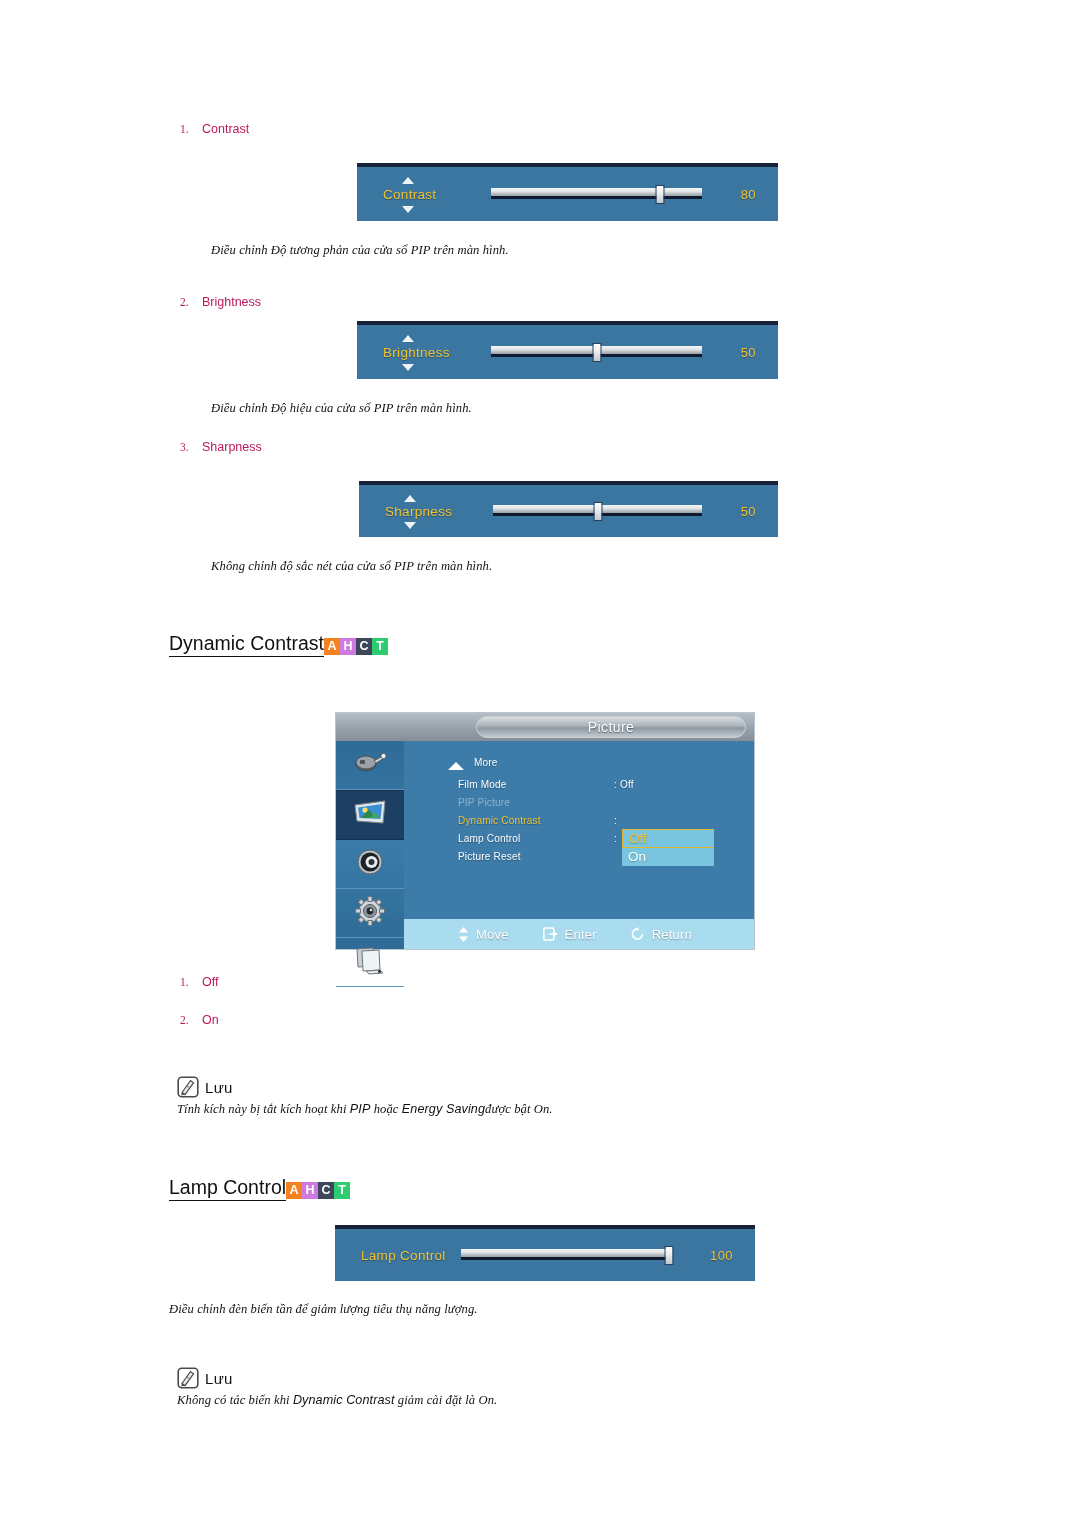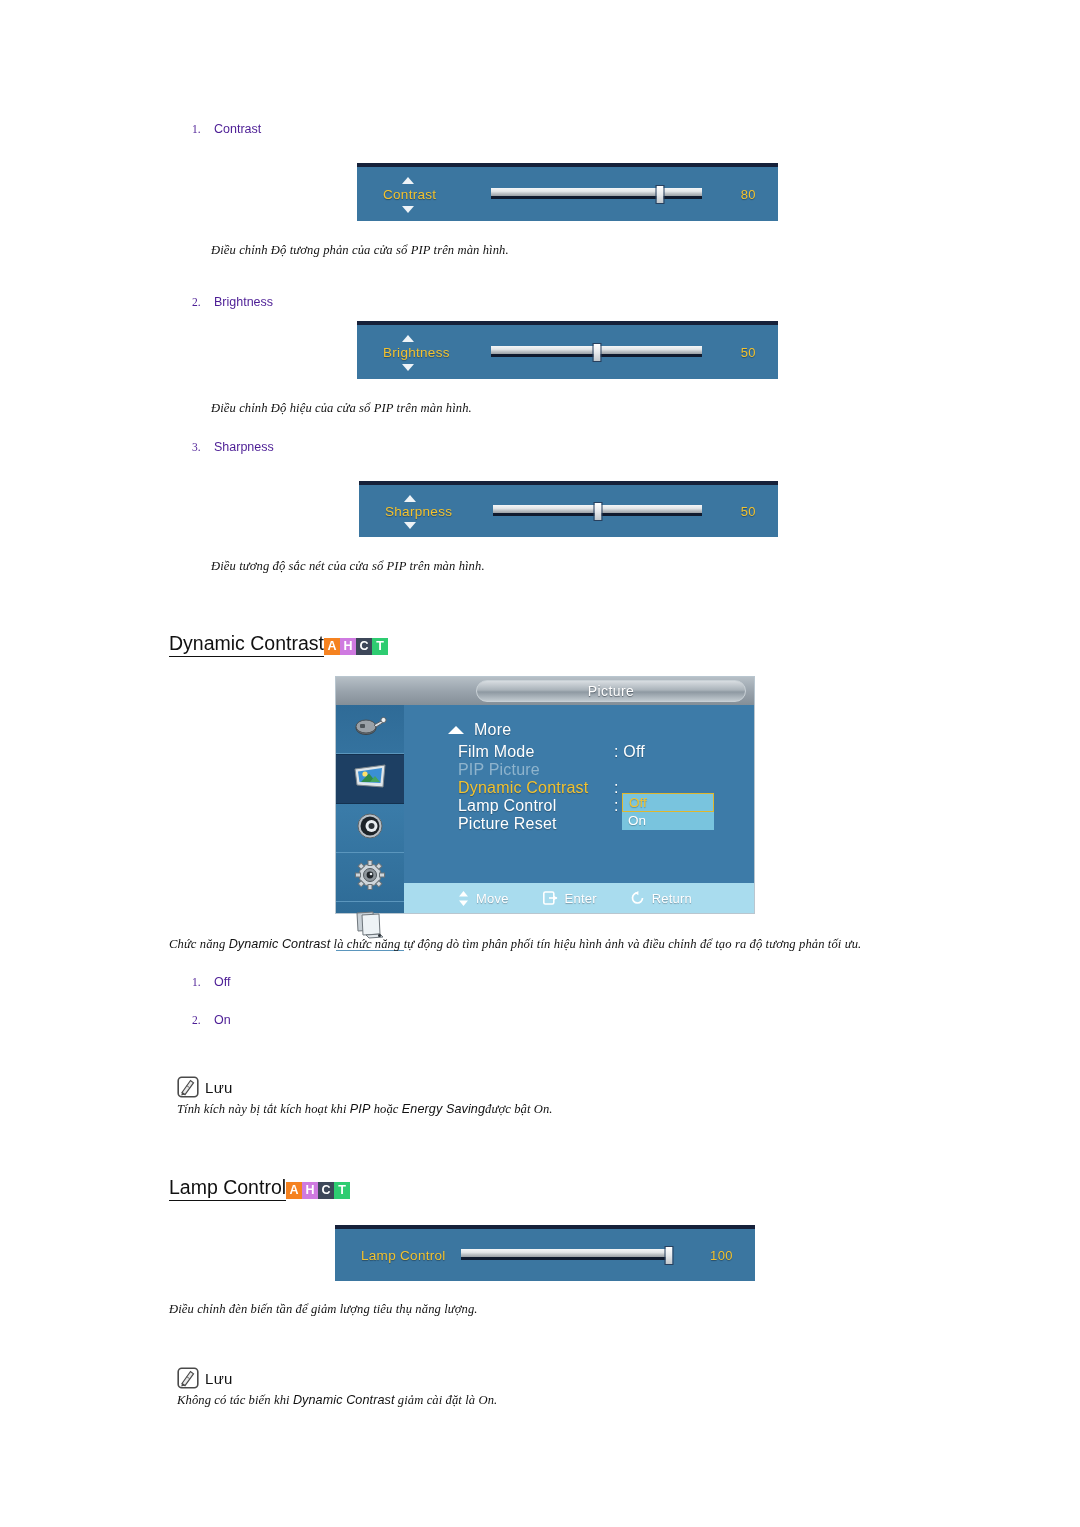--- a/index.html
+++ b/index.html
@@ -22,23 +22,22 @@
     width: 1080px;
     height: 1527px;
     box-sizing: border-box;
   }
 
   
   .num-item {
     position: absolute;
     font-family: "Liberation Sans", sans-serif;
     font-size: 12.5px;
-    color: #4c1d95;
+    color: #be185d;
     white-space: nowrap;
-    margin-left: 12px;
   }
   .num-item .num {
     font-family: "Liberation Serif", serif;
     font-size: 11.5px;
     display: inline-block;
     width: 22px;
   }
   .num-item .lbl {
     font-family: "Liberation Sans", sans-serif;
     font-size: 12.5px;
@@ -163,20 +162,21 @@
     color: #ffffff;
   }
 
   
   .osd {
     position: absolute;
     box-sizing: border-box;
     font-family: "Liberation Sans", sans-serif;
     background: #3f7ca8;
     border: 1px solid #b9c6cf;
+    margin-top: 36px;
   }
   .osd-titlebar {
     position: absolute;
     left: 0; right: 0; top: 0;
     height: 28px;
     background: linear-gradient(180deg,#b6bfc6 0%, #9aa4ad 50%, #848f98 100%);
   }
   .osd-title-pill {
     position: absolute;
     left: 140px;
@@ -228,21 +228,21 @@
   }
   .osd-menu {
     position: absolute;
     left: 42px;
     top: 16px;
     right: 8px;
   }
   .osd-row {
     position: relative;
     height: 18px;
-    font-size: 16px;
+    font-size: 10px;
     color: #ffffff;
     letter-spacing: .2px;
     text-shadow: 0 1px 1px rgba(0,0,0,.3);
   }
   .osd-row .r-label {
     position: absolute;
     left: 12px;
     top: 0;
     white-space: nowrap;
   }
@@ -377,21 +377,21 @@
     <div class="arrow-up"></div>
     <div class="sl-label">Sharpness</div>
     <div class="arrow-down"></div>
     <div class="track-wrap" style="left:134px; right:76px;">
       <div class="track"></div>
       <div class="thumb" style="left:50%;"></div>
     </div>
     <div class="sl-value">50</div>
   </div>
 
-  <div class="vn" style="left:211px; top:559px;">Điều tương độ sắc nét của cửa sổ PIP trên màn hình.</div>
+  <div class="vn" style="left:211px; top:559px;">Không chỉnh độ sắc nét của cửa sổ PIP trên màn hình.</div>
 
   <div class="heading" style="left:169px; top:632px;">
     <span class="htext">Dynamic Contrast</span>
     <span class="badges">
       <span class="badge" style="background:#f58220;">A</span>
       <span class="badge" style="background:#cf7ae0;">H</span>
       <span class="badge" style="background:#3d4759;">C</span>
       <span class="badge" style="background:#2ecc71;">T</span>
     </span>
   </div>
@@ -533,23 +533,20 @@
           <svg width="14" height="14" viewBox="0 0 14 14">
             <path d="M11.5 7 A5 5 0 1 1 7 2" fill="none" stroke="#ffffff" stroke-width="1.7"></path>
             <polygon points="7.4,0 7.4,4.2 4,2.1" fill="#ffffff"></polygon>
           </svg>
         </span>
         <span>Return</span>
       </div>
     </div>
   </div>
 
-  <div class="vn" style="left:169px; top:937px;">
-    <span>Chức năng </span><span class="en">Dynamic Contrast</span><span> là chức năng tự động dò tìm phân phối tín hiệu hình ảnh và điều chỉnh để tạo ra độ tương phản tối ưu.</span>
-  </div>
 
   <div class="num-item" style="left:180px; top:975px;">
     <span class="num">1.</span><span class="lbl">Off</span>
   </div>
   <div class="num-item" style="left:180px; top:1013px;">
     <span class="num">2.</span><span class="lbl">On</span>
   </div>
 
   <div class="note-head" style="left:177px; top:1076px;">
     <span class="note-icon">

